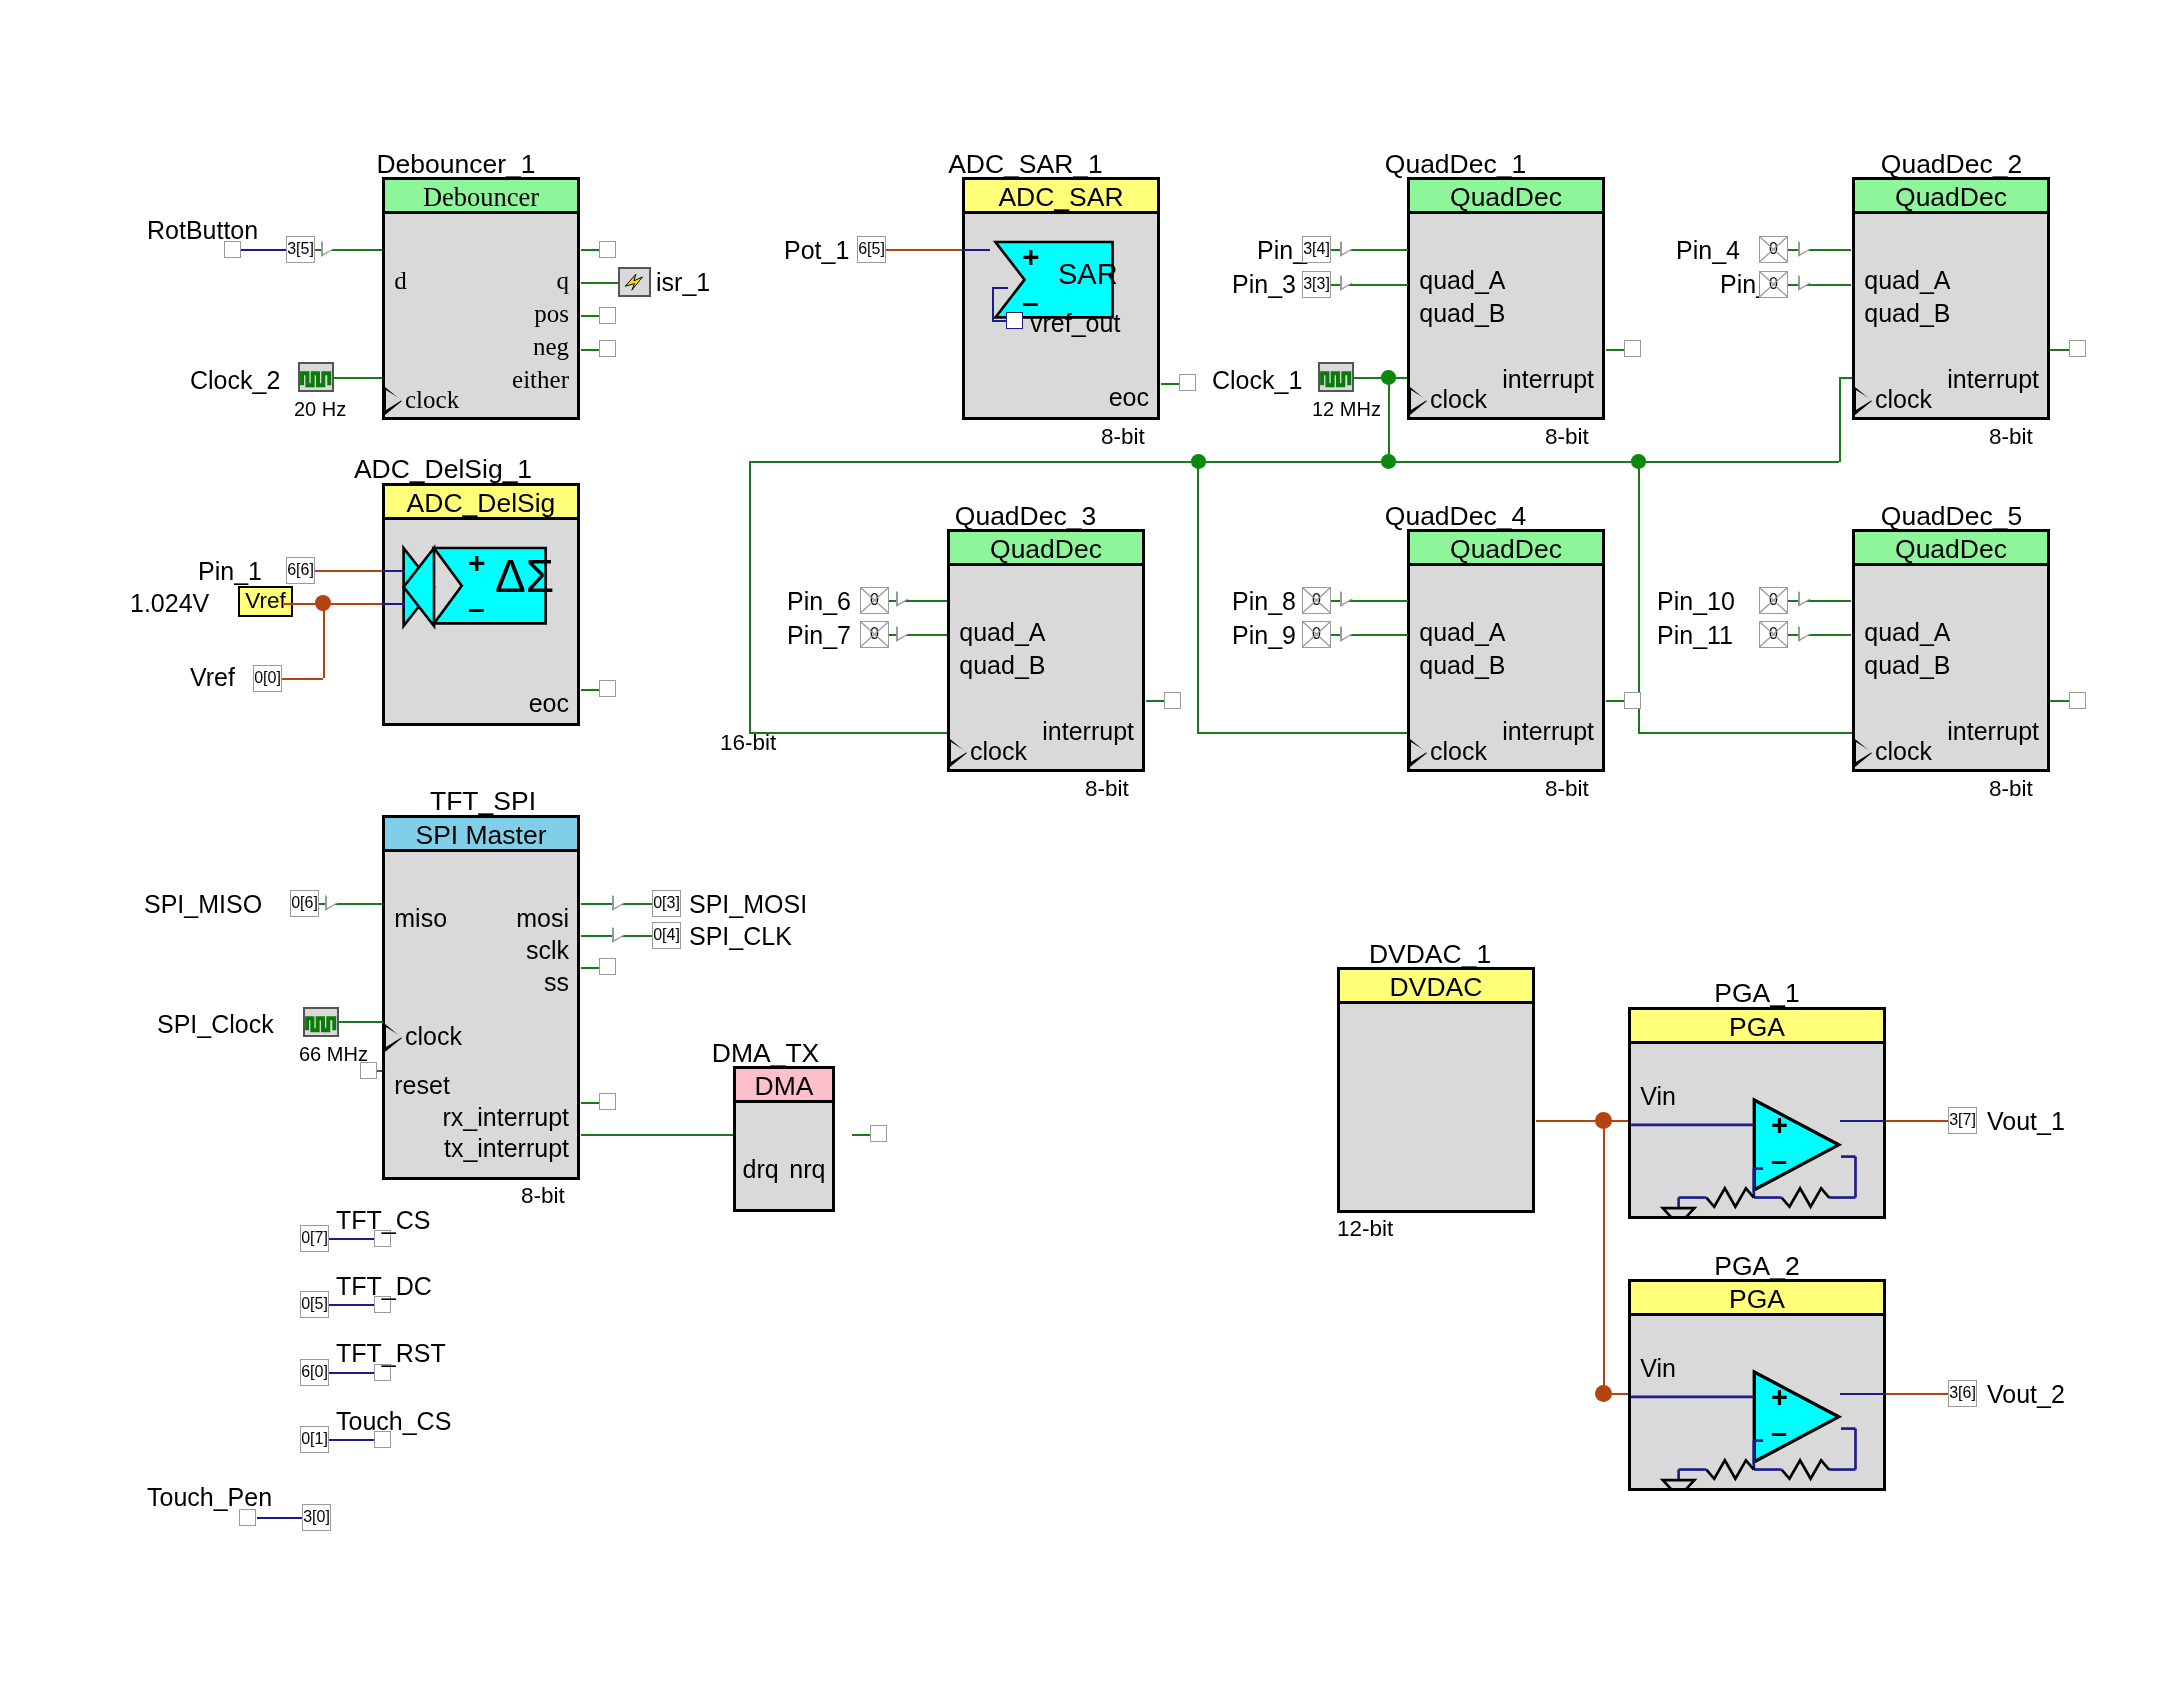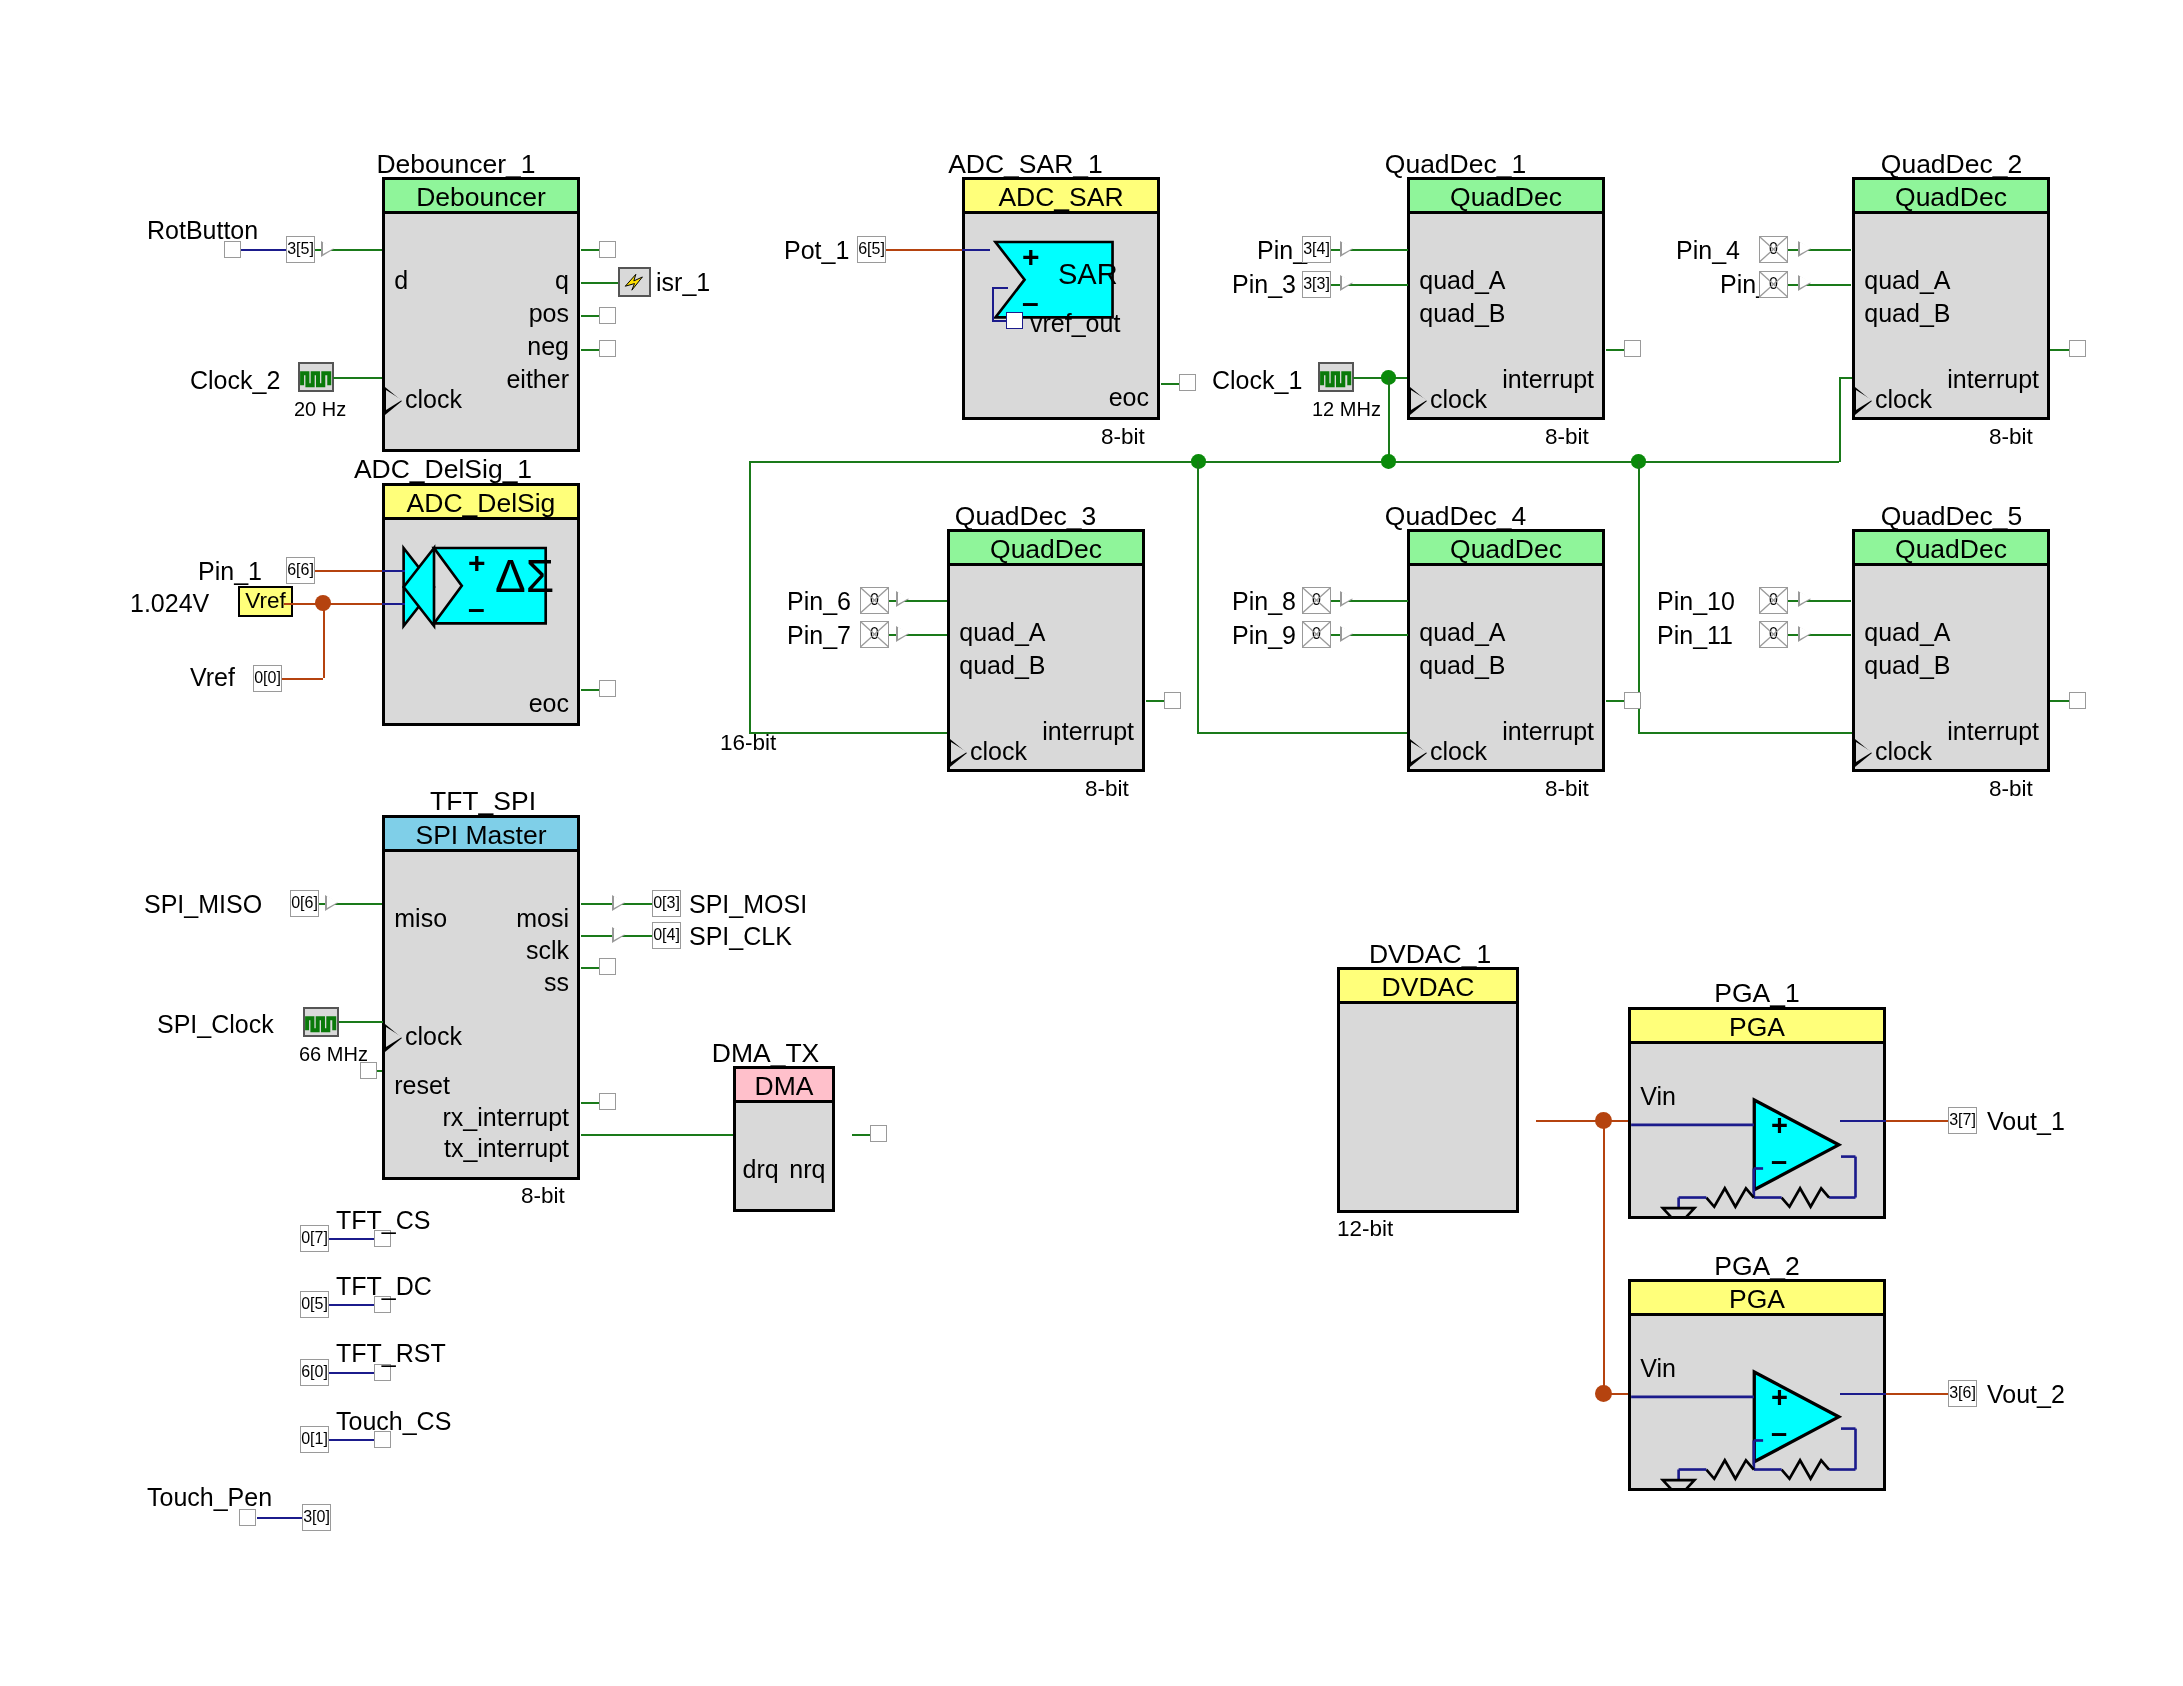--- a/index.html
+++ b/index.html
@@ -57,21 +57,21 @@
   
   .isricon{position:absolute;width:33px;height:30px;border:2px solid #555;background:#d9d9d9;box-sizing:border-box;}
   
   .vreftag{position:absolute;border:2px solid #000;background:#ffff7a;font-size:22.5px;
            padding:1.3px 5.3px;line-height:1.1;box-sizing:border-box;}
 </style>
 </head>
 <body>
 
 <div class="compname" style="left:317px;top:151px;width:278px;">Debouncer_1</div>
-<div class="comp" style="left:382px;top:177px;width:198px;height:275px;">
+<div class="comp" style="left:382px;top:177px;width:198px;height:243px;font-family:Liberation Serif, serif;">
   <div class="hdr green">Debouncer</div>
   <div class="body">
     <div class="pinlbl" style="left:9.3px;top:54px;">d</div>
     <div class="pinlbl r" style="right:8px;top:54px;">q</div>
     <div class="pinlbl r" style="right:8px;top:87px;margin-left:48px;">pos</div>
     <div class="pinlbl r" style="right:8px;top:120px;">neg</div>
     <div class="pinlbl r" style="right:8px;top:153px;">either</div>
     <div class="clkin" style="left:0px;top:173px;">
         <i></i>
       </div>
@@ -460,21 +460,21 @@
 <div class="wh b" style="left:329px;top:1439px;width:53px;"></div>
 <div class="term" style="left:374px;top:1431px;"></div>
 <div class="caption" style="left:336px;top:1409px;">Touch_CS</div>
 
 <div class="caption" style="left:147px;top:1485px;">Touch_Pen</div>
 <div class="term" style="left:239px;top:1509px;"></div>
 <div class="wh b" style="left:257px;top:1517px;width:45px;"></div>
 <div class="pinbox" style="left:302px;top:1504px;width:29px;height:26.5px;">3[0]</div>
 
 <div class="compname" style="left:1331px;top:941px;width:198px;">DVDAC_1</div>
-<div class="comp" style="left:1337px;top:967px;width:182px;height:246px;">
+<div class="comp" style="left:1337px;top:967px;width:198px;height:246px;">
   <div class="hdr yellow">DVDAC</div>
 </div>
 <div class="bits" style="left:1337px;top:1218px;">12-bit</div>
 <div class="wh o" style="left:1536px;top:1120px;width:93px;"></div>
 <div class="dot o" style="left:1595px;top:1112px;width:17px;height:17px;"></div>
 <div class="wv o" style="left:1603px;top:1120px;height:272px;"></div>
 <div class="dot o" style="left:1595px;top:1385px;width:17px;height:17px;"></div>
 <div class="wh o" style="left:1603px;top:1393px;width:25px;"></div>
 
 <div class="compname" style="left:1628px;top:980px;width:258px;">PGA_1</div>

